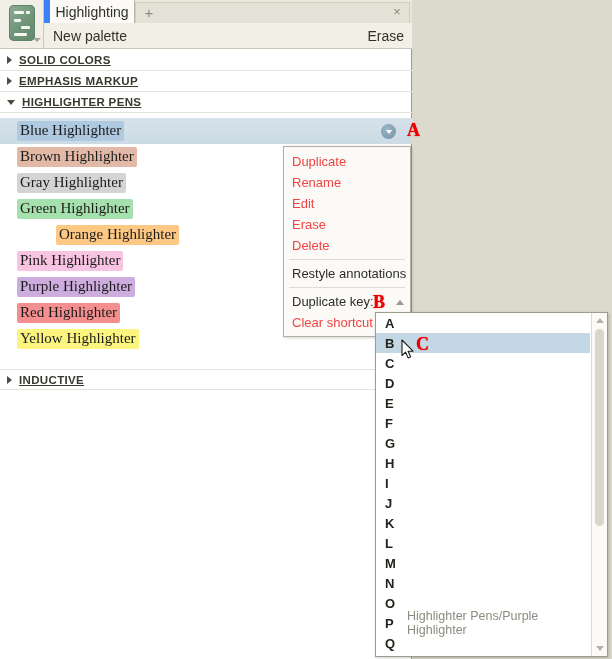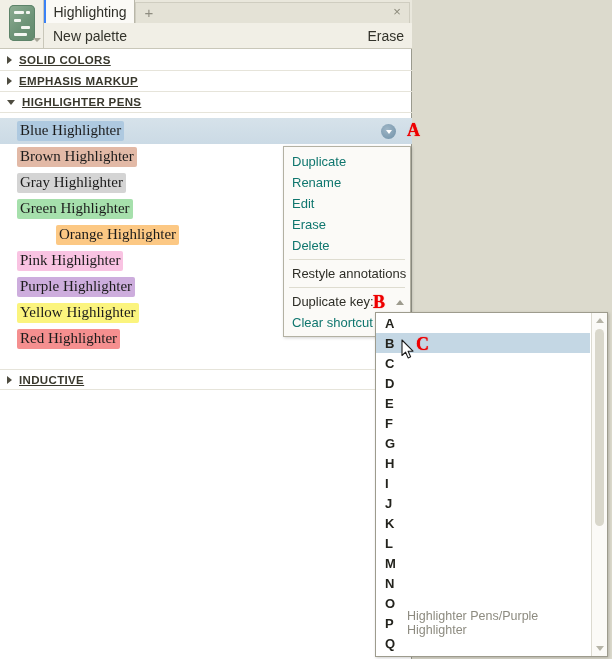--- a/index.html
+++ b/index.html
@@ -19,21 +19,21 @@
   }
 
   
   #tabstrip{
     position:absolute; left:0; top:0; width:412px; height:23px;
     background:#e9e7dc;
   }
   #tab-active{
     position:absolute; left:44px; top:0; width:91px; height:23px;
     background:#fbfaf6;
-    border-left:2px solid #3b82f6;
+    border-left:6px solid #3b82f6;
     border-right:1px solid #b9b7a9;
     display:flex; align-items:center; justify-content:center;
     font-size:14px; color:#2f2f28;
   }
   #tab-newarea{
     position:absolute; left:135px; top:2px; right:2px; height:21px;
     background:#e4e2d6;
     border:1px solid #cfcdc0;
     border-bottom:none;
   }
@@ -145,21 +145,21 @@
   #ctx-menu{
     position:absolute; left:283px; top:146px; width:128px;
     background:#fbfaf7;
     border:1px solid #b3b1a3;
     box-shadow:1px 1px 3px rgba(0,0,0,.18);
     padding:4px 0 3px 0;
     z-index:20;
   }
   .ctx-item{
     height:21px; display:flex; align-items:center;
-    padding-left:8px; font-size:13px; color:#0f766e;
+    padding-left:8px; font-size:13px; color:#ef4444;
   }
   .ctx-item.enabled{ color:#2e2e27; }
   .ctx-sep{ height:1px; background:#dedcd0; margin:3px 5px; }
   #ctx-shortcut{
     position:relative; padding-right:14px;
   }
   #ctx-shortcut .upcaret{
     position:absolute; right:6px; top:9px; width:0;height:0;
     border-left:4px solid transparent;border-right:4px solid transparent;
     border-bottom:5px solid #9d9b8e;
@@ -279,24 +279,24 @@
       <div class="pen-row">
         <span class="pen-label" style="background: rgb(252, 200, 132); margin-left: 39px;">Orange Highlighter</span>
       </div>
       <div class="pen-row">
         <span class="pen-label" style="background: rgb(249, 195, 226);">Pink Highlighter</span>
       </div>
       <div class="pen-row">
         <span class="pen-label" style="background: rgb(205, 173, 221);">Purple Highlighter</span>
       </div>
       <div class="pen-row">
+        <span class="pen-label" style="background: rgb(245, 143, 143);">Red Highlighter</span>
+      </div>
+      <div class="pen-row">
         <span class="pen-label" style="background: rgb(251, 244, 126);">Yellow Highlighter</span>
-      </div>
-      <div class="pen-row">
-        <span class="pen-label" style="background: rgb(245, 143, 143);">Red Highlighter</span>
       </div>
     </div>
 
   <div class="section" id="sec-induct">
     <span class="tri closed"></span>
     <span>INDUCTIVE</span>
   </div>
 </div>
 
 <div id="ctx-menu">

